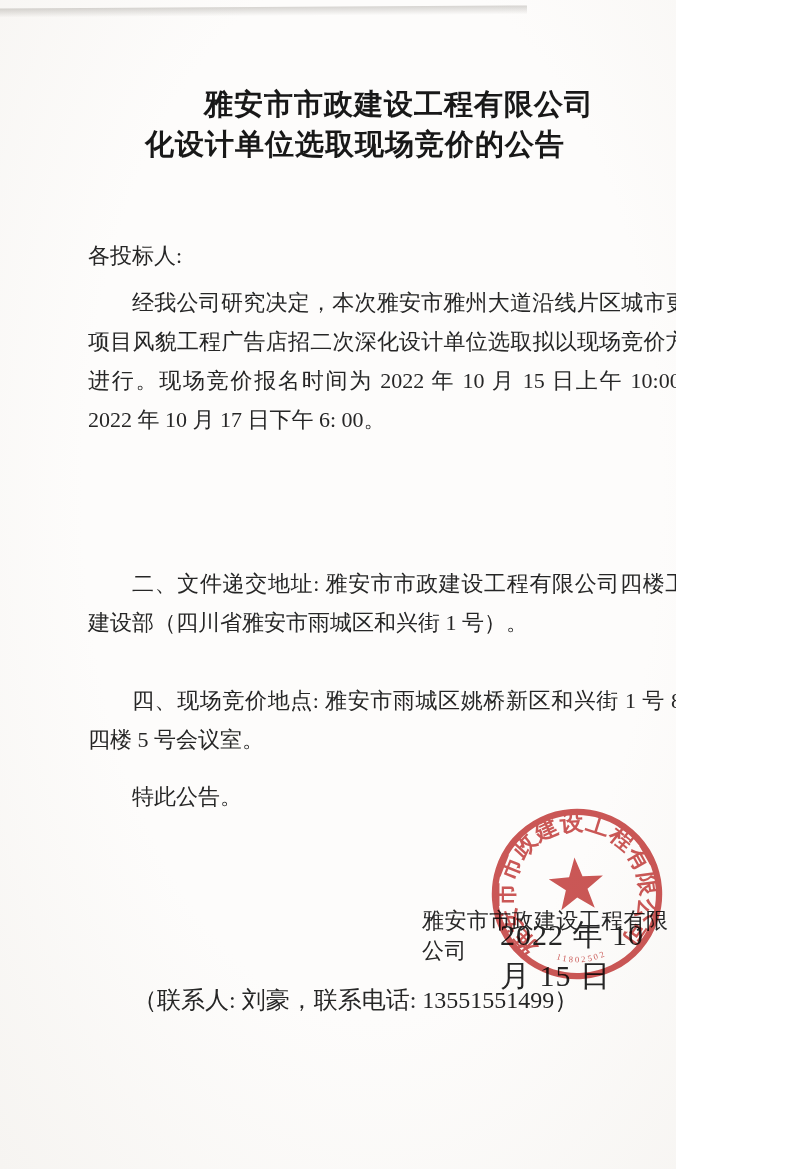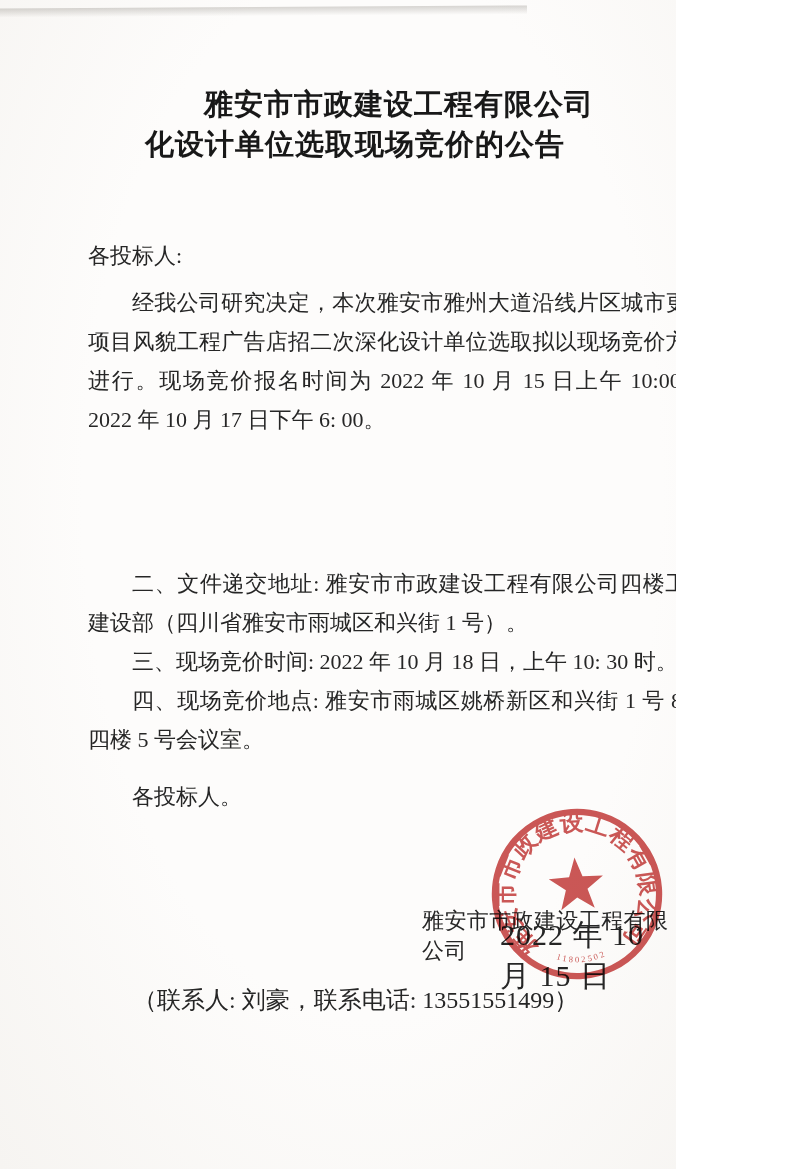--- a/index.html
+++ b/index.html
@@ -69,24 +69,23 @@
 
   <div class="title">
     <span class="tline">雅安市市政建设工程有限公司</span>
     <span class="tline shift-left">化设计单位选取现场竞价的公告</span>
   </div>
 
   <p class="btxt salutation">各投标人:</p>
 
   <p class="btxt indent para-intro">经我公司研究决定，本次雅安市雅州大道沿线片区城市更新项目风貌工程广告店招二次深化设计单位选取拟以现场竞价方式进行。现场竞价报名时间为 2022 年 10 月 15 日上午 10:00 至 2022 年 10 月 17 日下午 6: 00。</p>
   <p class="btxt indent para-item2">二、文件递交地址: 雅安市市政建设工程有限公司四楼工程建设部（四川省雅安市雨城区和兴街 1 号）。</p>
-  <p class="btxt indent para-item3">三、现场竞价时间: 2022 年 10 月 18 日，上午 10: 30 时。</p>
   <p class="btxt indent para-item4">四、现场竞价地点: 雅安市雨城区姚桥新区和兴街 1 号 8 栋四楼 5 号会议室。</p>
 
-  <p class="btxt indent closing">各投标人。</p>
+  <p class="btxt indent closing">特此公告。</p>
 
   <div class="sig-company">雅安市市政建设工程有限公司</div>
   <div class="sig-date">2022 年 10 月 15 日</div>
   <div class="contact">（联系人: 刘豪，联系电话: 13551551499）</div>
 
   <svg class="seal" viewBox="0 0 200 200" xmlns="http://www.w3.org/2000/svg">
     <defs>
       <path id="seal-arc" d="M 64 142.9 A 56 56 0 1 1 136 142.9" fill="none"></path>
       <path id="seal-code-arc" d="M 76.6 155.2 A 60 60 0 0 0 123.4 155.2" fill="none"></path>
     </defs>

